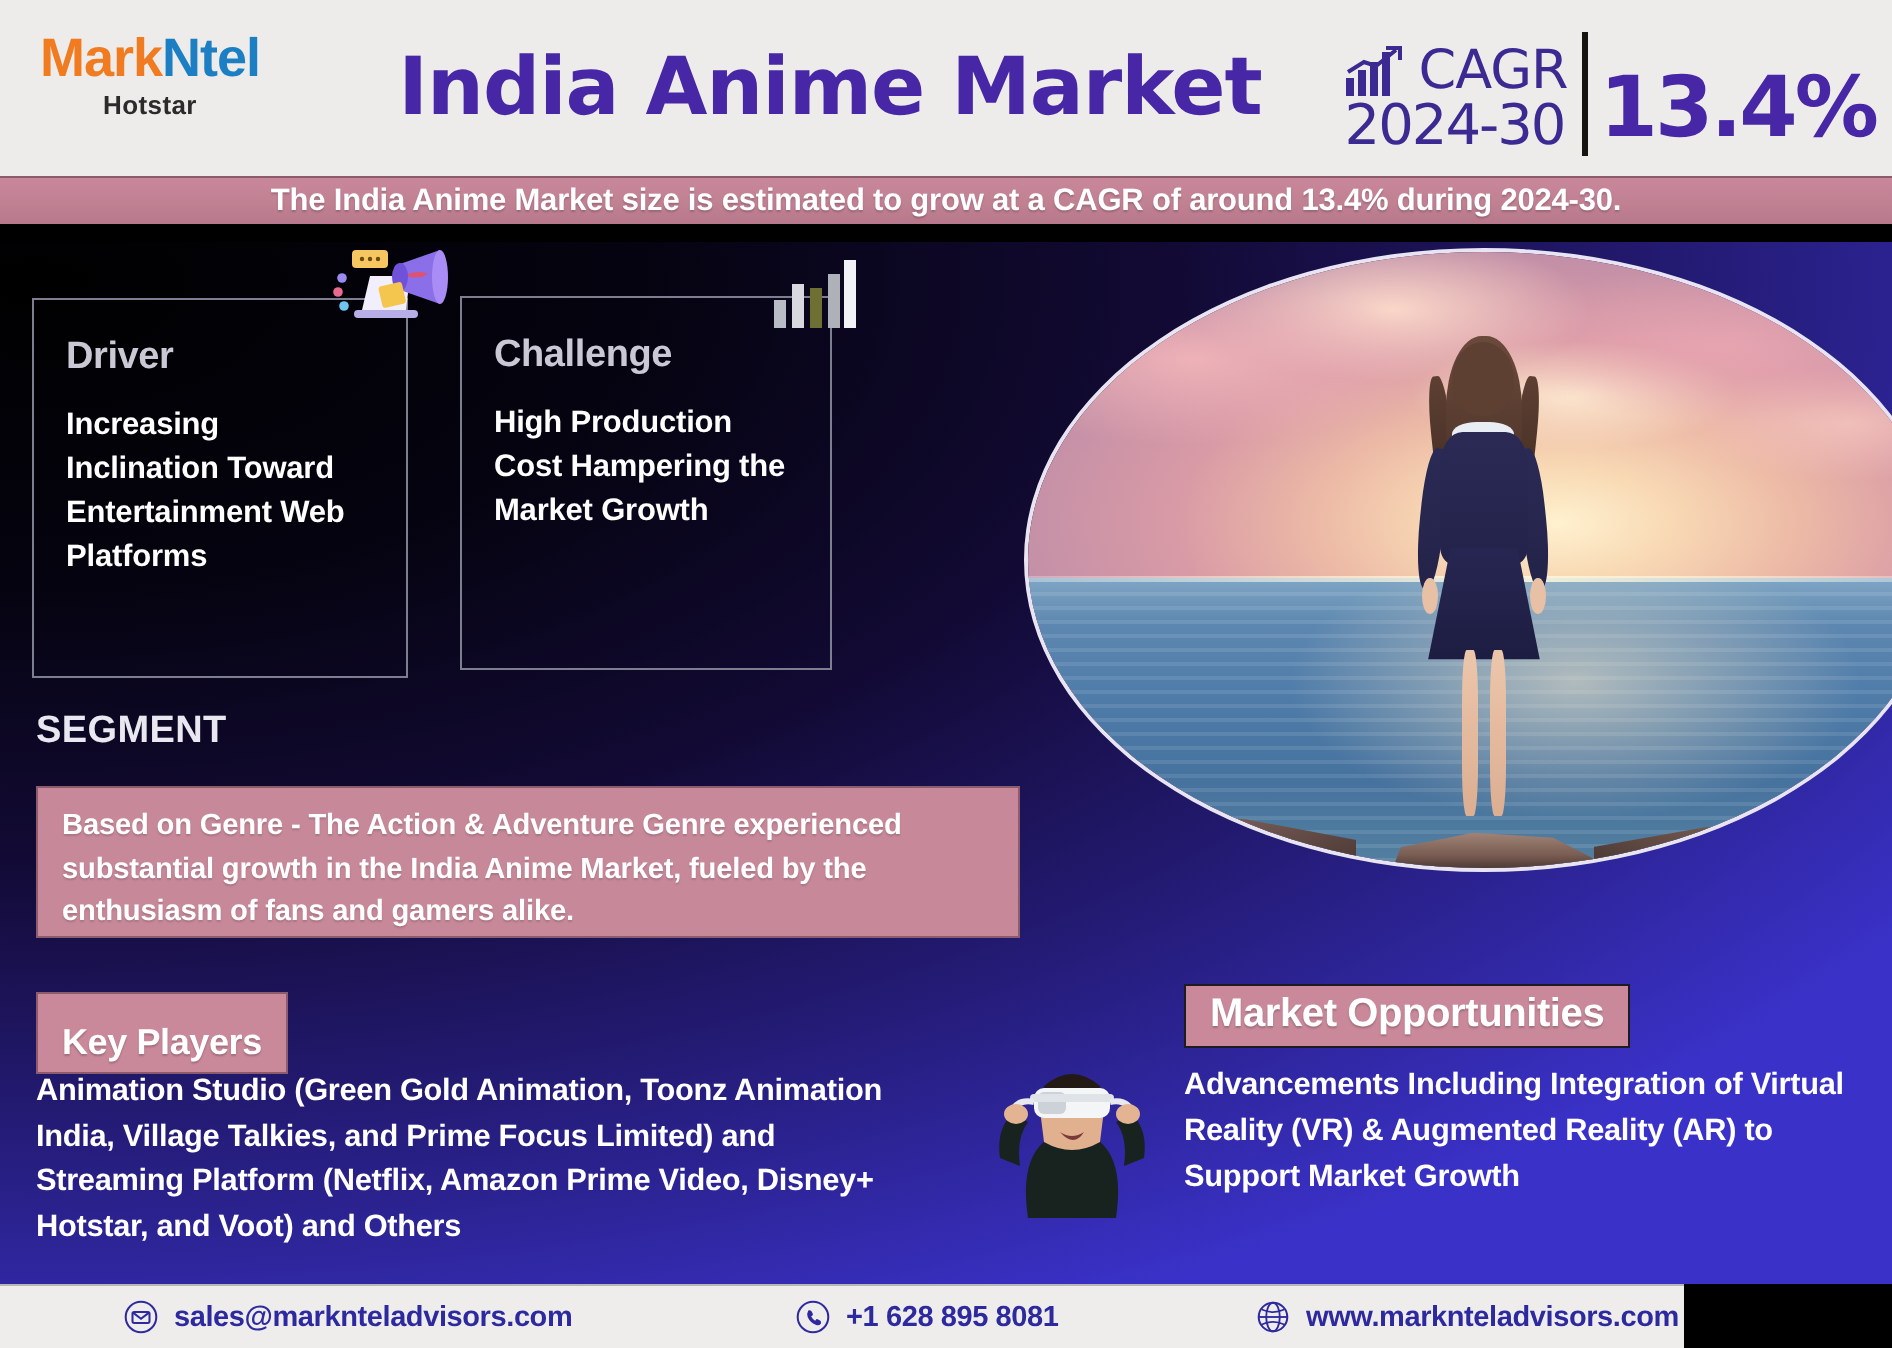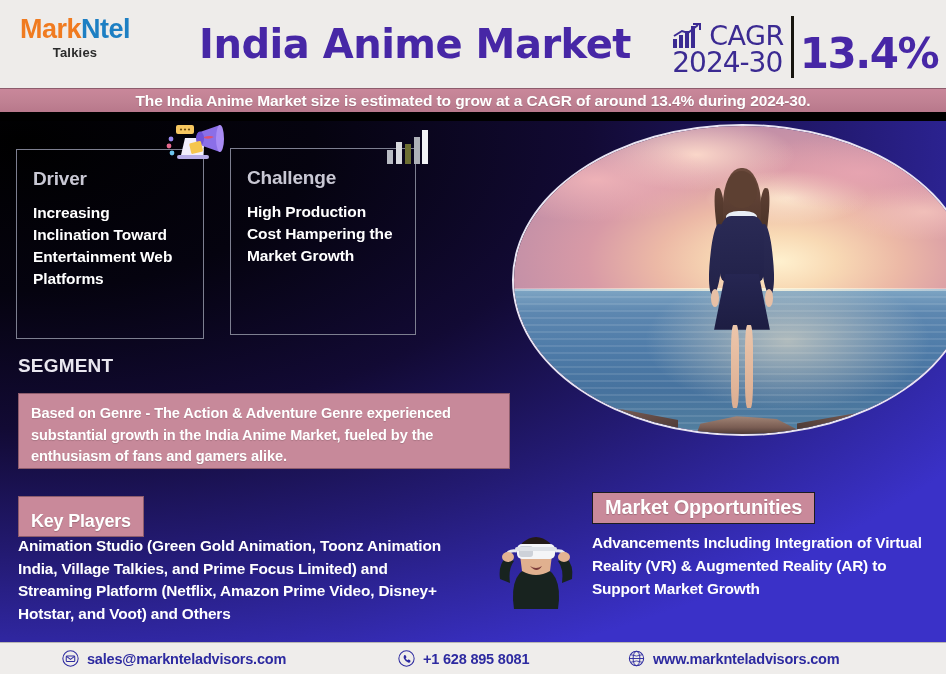--- a/index.html
+++ b/index.html
@@ -266,21 +266,21 @@
   .mo-text {
     position: absolute; left: 592px; top: 410px; width: 350px;
     color: #ffffff; font-size: 15.4px; font-weight: bold;
     line-height: 1.5; letter-spacing: -0.15px;
   }
   .vr-photo { position: absolute; left: 484px; top: 392px; width: 104px; height: 96px; }
 
   
   .footer {
     position: absolute; left: 0; top: 642px;
-    width: 946px; height: 32px;
+    width: 842px; height: 32px;
     background: #efedeb;
     border-top: 1px solid #b9b7b4;
     display: flex; align-items: center;
   }
   .foot-item {
     position: absolute; display: flex; align-items: center; gap: 8px;
     color: #2d2aa0; font-size: 14.5px; font-weight: bold;
     letter-spacing: -0.2px;
   }
   .foot-email { left: 62px; }
@@ -290,21 +290,21 @@
 </style>
 </head>
 <body>
 
 <div id="page">
 
   <div class="header">
 
     <div class="logo-wrap">
       <div class="logo-main"><span class="logo-mark">Mark</span><span class="logo-ntel">Ntel</span></div>
-      <div class="logo-sub">Talkies</div>
+      <div class="logo-sub">Hotstar</div>
     </div>
 
     <div class="main-title">India Anime Market</div>
 
     <div class="cagr-block">
       <div class="cagr-left">
         <div class="cagr-row1">
           <svg class="cagr-icon" width="34" height="26" viewBox="0 0 34 26">
             <rect x="1" y="16" width="4" height="9" fill="#3b2a92"></rect>
             <rect x="7" y="12" width="4" height="13" fill="#3b2a92"></rect>

